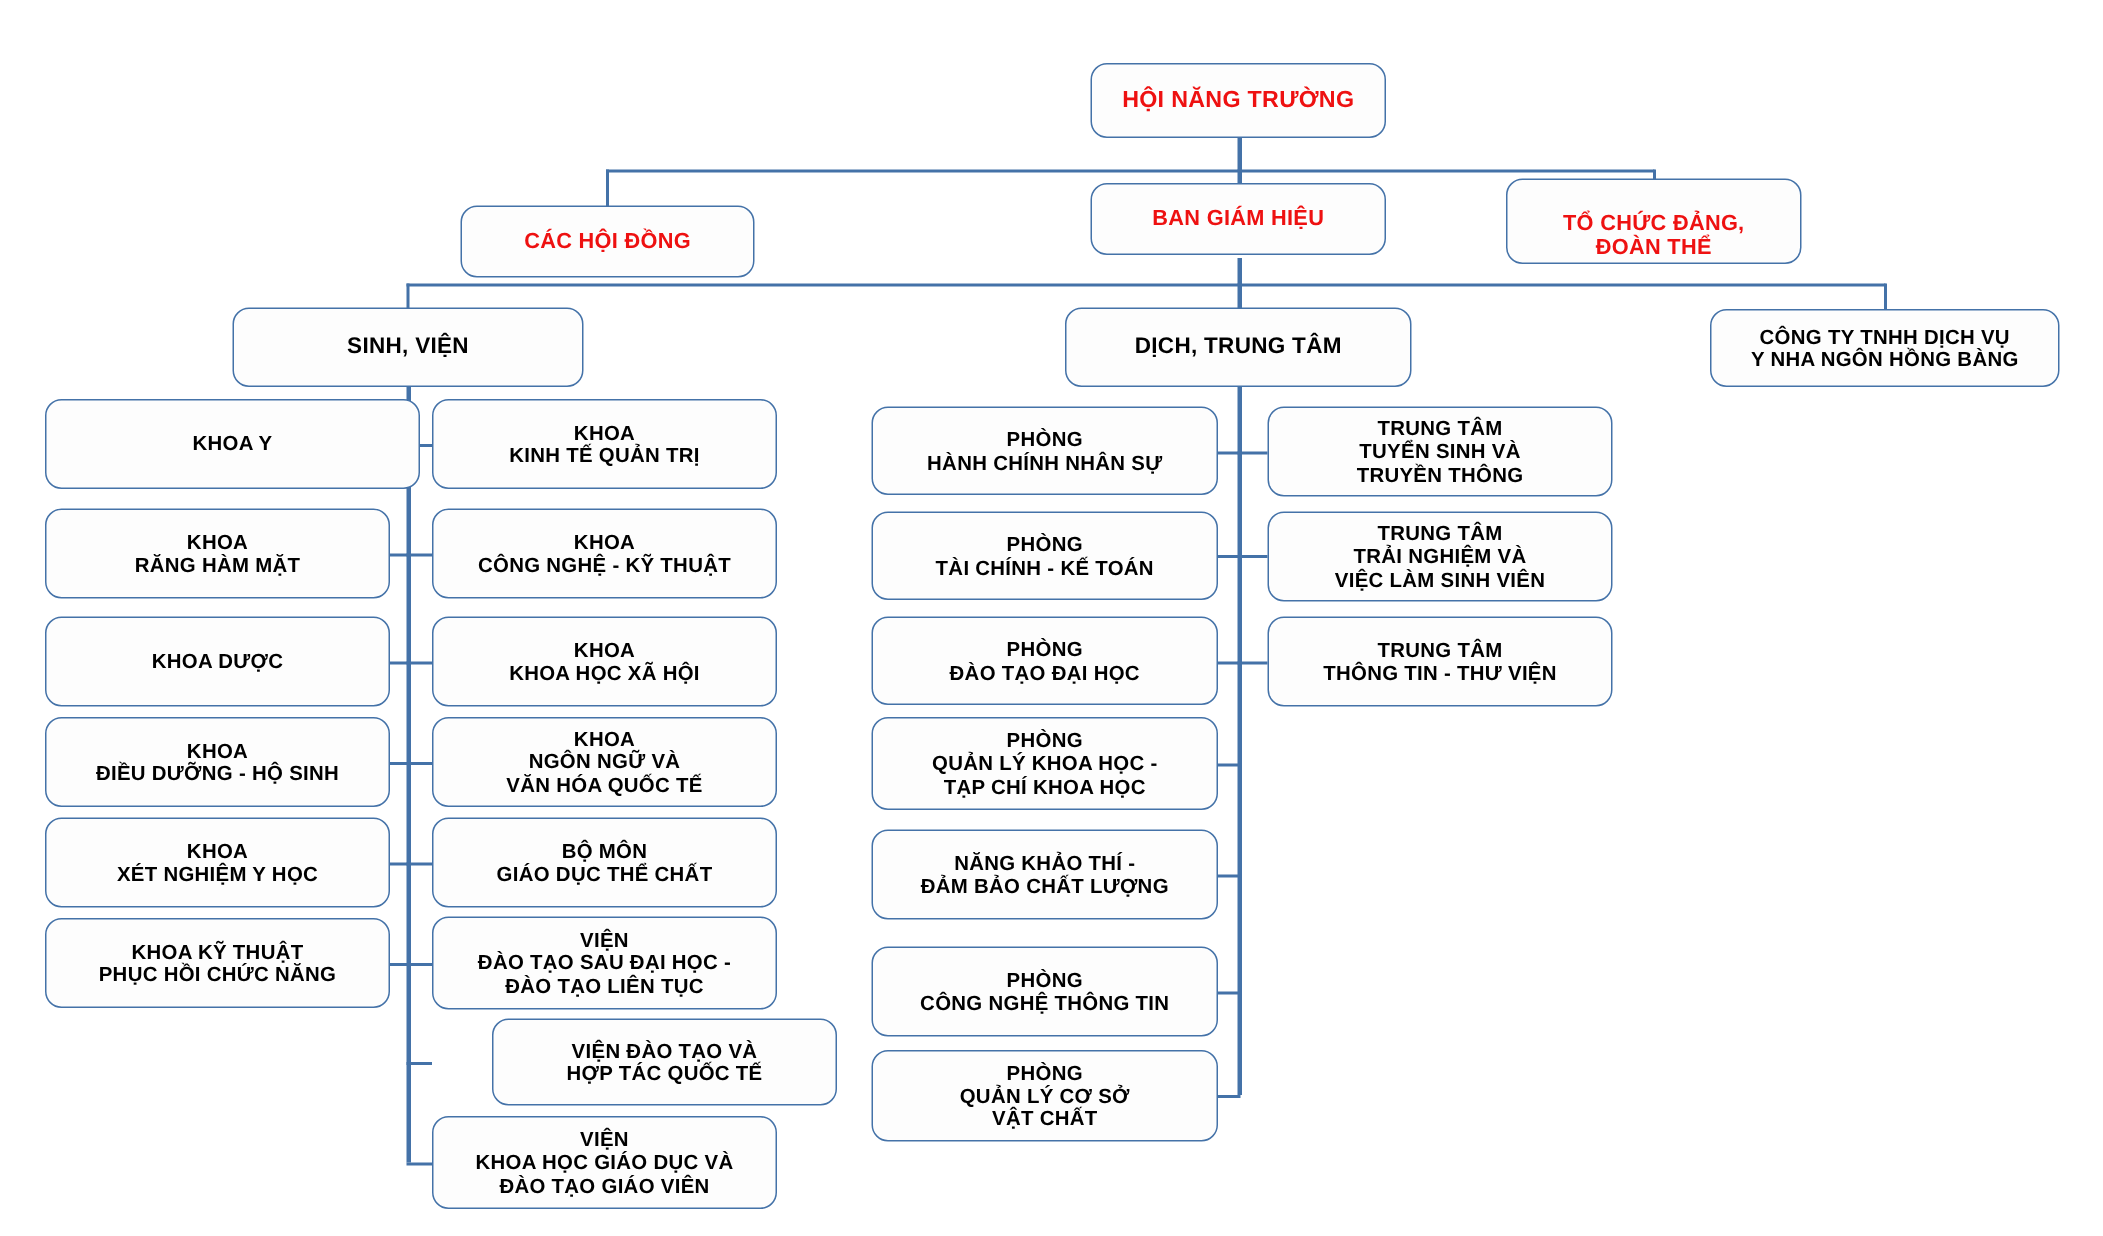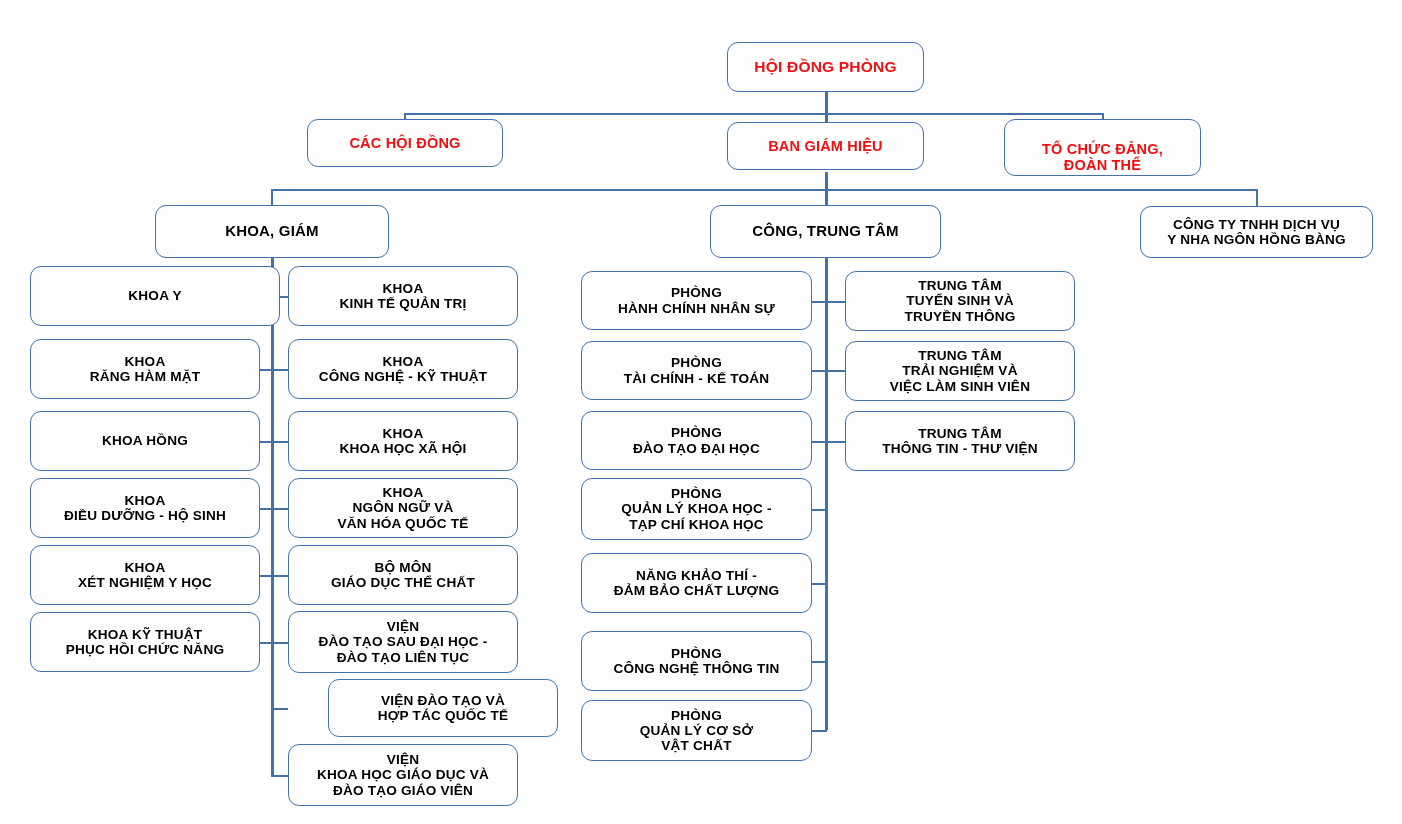--- a/index.html
+++ b/index.html
@@ -100,54 +100,54 @@
   <div class="line h" style="left:812px; top:509px; width:15px;"></div>
   <div class="line h" style="left:812px; top:583px; width:15px;"></div>
   <div class="line h" style="left:812px; top:661px; width:15px;"></div>
   <div class="line h" style="left:812px; top:730px; width:15px;"></div>
 
   <div class="line h" style="left:825px; top:301px; width:20px;"></div>
   <div class="line h" style="left:825px; top:370px; width:20px;"></div>
   <div class="line h" style="left:825px; top:441px; width:20px;"></div>
 
   <div class="node t1 red" style="left:727px; top:42px; width:197px; height:50px;">
-    <span class="label">HỘI ĐỒNG PHÒNG</span>
-  </div>
-
-  <div class="node t2 red" style="left:307px; top:119px; width:196px; height:48px;">
+    <span class="label">HỘI NĂNG TRƯỜNG</span>
+  </div>
+
+  <div class="node t2 red" style="left:307px; top:137px; width:196px; height:48px;">
     <span class="label">CÁC HỘI ĐỒNG</span>
   </div>
   <div class="node t2 red" style="left:727px; top:122px; width:197px; height:48px;">
     <span class="label">BAN GIÁM HIỆU</span>
   </div>
   <div class="node t2 red" style="left:1004px; top:119px; width:197px; height:57px;align-items:flex-end;">
     <span class="label">TỔ CHỨC ĐẢNG,
 ĐOÀN THỂ</span>
   </div>
 
   <div class="node t3" style="left:155px; top:205px; width:234px; height:53px;">
-    <span class="label">KHOA, GIÁM</span>
+    <span class="label">SINH, VIỆN</span>
   </div>
   <div class="node t3" style="left:710px; top:205px; width:231px; height:53px;">
-    <span class="label">CÔNG, TRUNG TÂM</span>
+    <span class="label">DỊCH, TRUNG TÂM</span>
   </div>
   <div class="node leaf" style="left:1140px; top:206px; width:233px; height:52px;">
     <span class="label">CÔNG TY TNHH DỊCH VỤ
 Y NHA NGÔN HỒNG BÀNG</span>
   </div>
 
   <div class="node leaf" style="left:30px; top:266px; width:250px; height:60px;">
     <span class="label">KHOA Y</span>
   </div>
   <div class="node leaf" style="left:30px; top:339px; width:230px; height:60px;">
     <span class="label">KHOA
 RĂNG HÀM MẶT</span>
   </div>
   <div class="node leaf" style="left:30px; top:411px; width:230px; height:60px;">
-    <span class="label">KHOA HỒNG</span>
+    <span class="label">KHOA DƯỢC</span>
   </div>
   <div class="node leaf" style="left:30px; top:478px; width:230px; height:60px;">
     <span class="label">KHOA
 ĐIỀU DƯỠNG - HỘ SINH</span>
   </div>
   <div class="node leaf" style="left:30px; top:545px; width:230px; height:60px;">
     <span class="label">KHOA
 XÉT NGHIỆM Y HỌC</span>
   </div>
   <div class="node leaf" style="left:30px; top:612px; width:230px; height:60px;">

